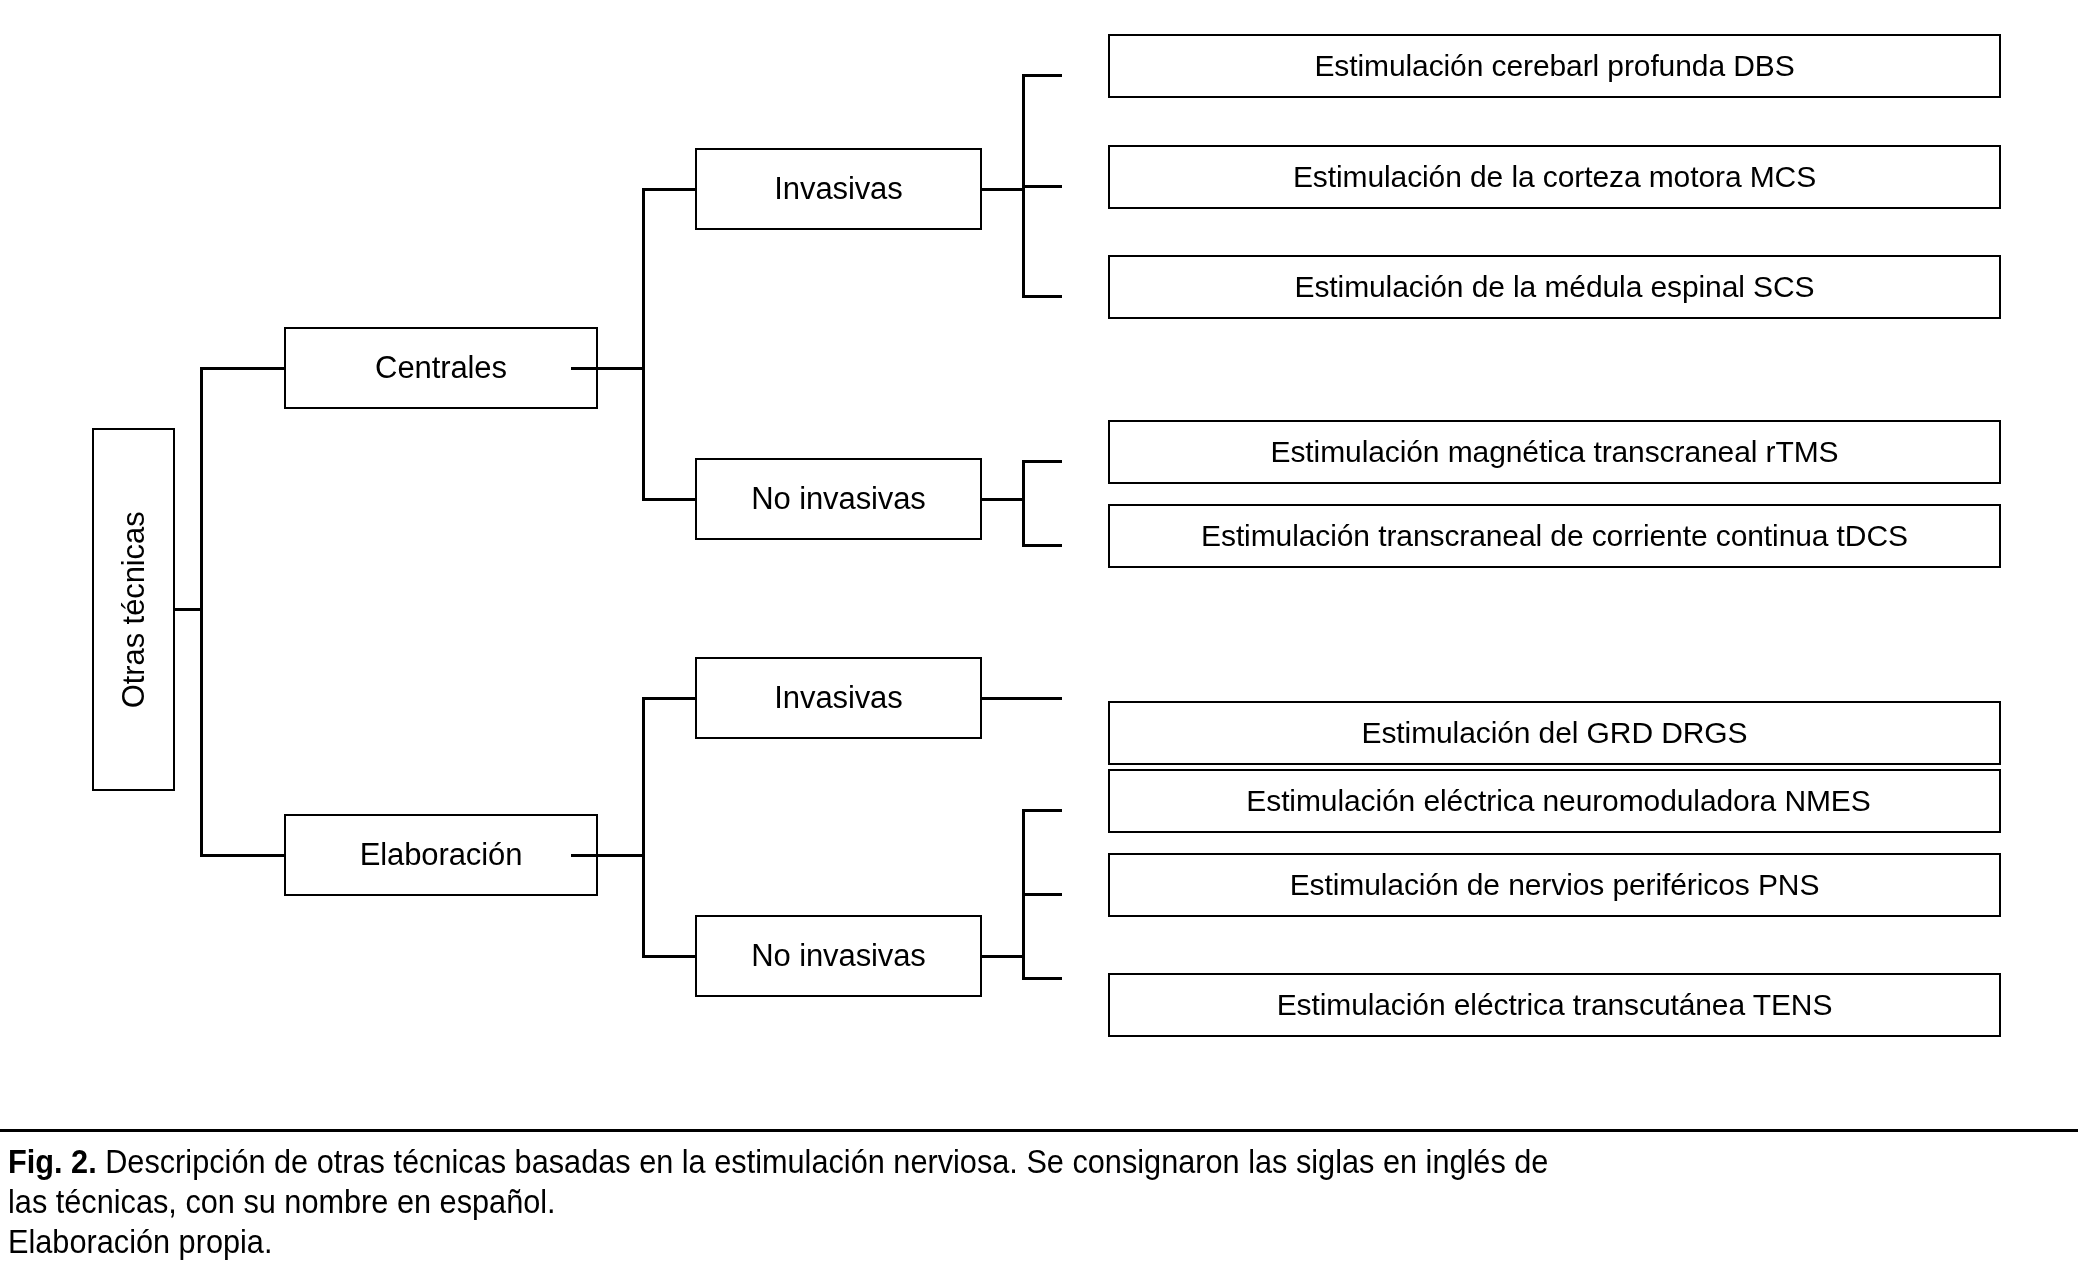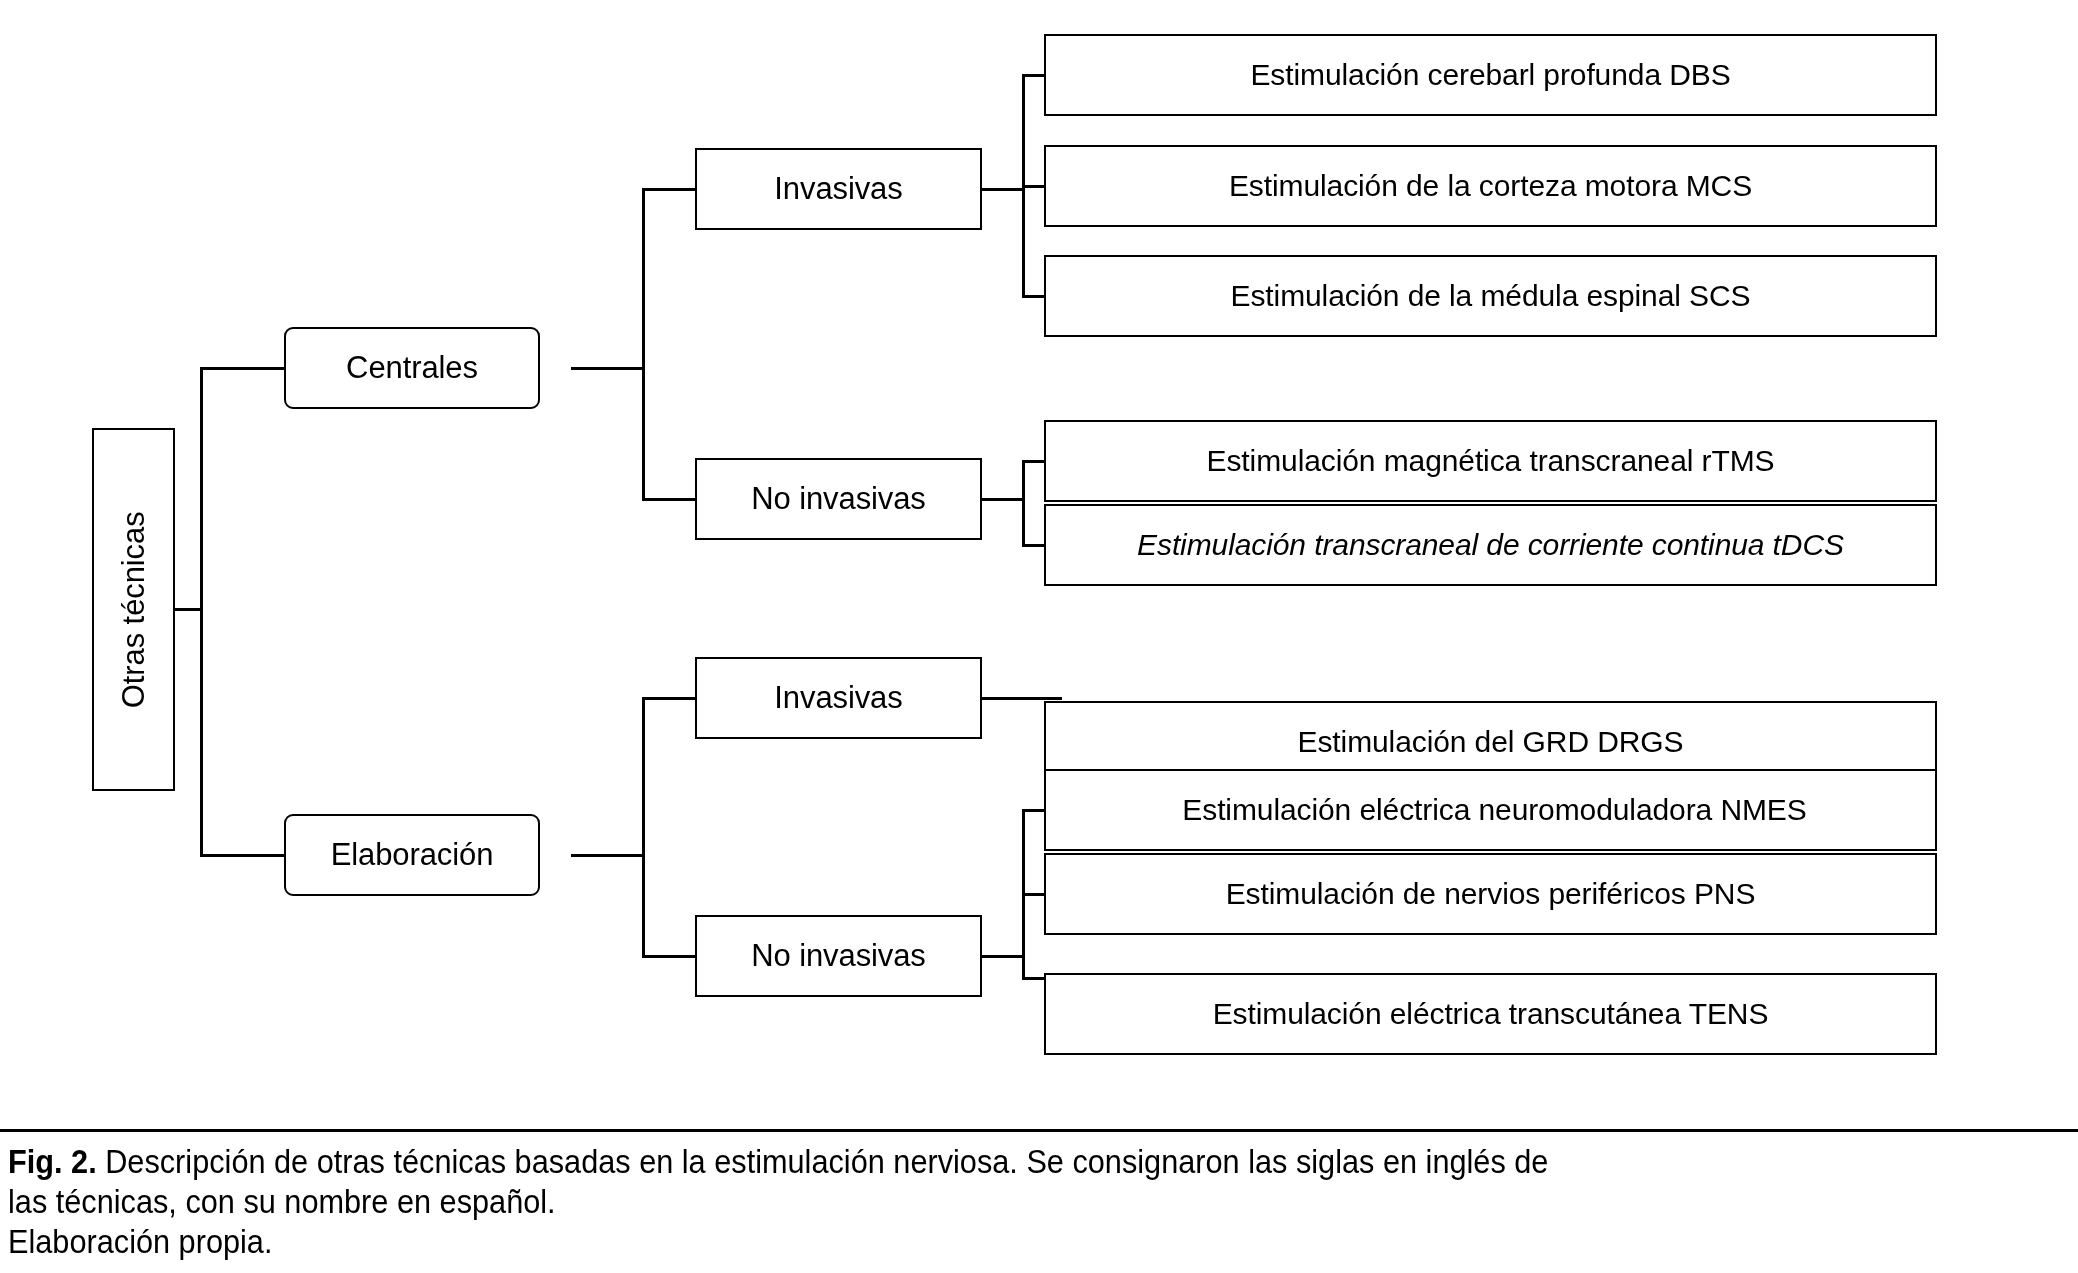--- a/index.html
+++ b/index.html
@@ -50,51 +50,50 @@
     width: 83px;
     height: 363px;
   }
   .node.root .label {
     transform: rotate(-90deg);
     transform-origin: center center;
   }
   
   .node.lvl2 {
     left: 284px;
-    width: 256px;
+    width: 314px;
     height: 82px;
-    border-radius: 9px;
   }
   .node.lvl2.centrales  { top: 327px; }
   .node.lvl2.perifericas{ top: 814px; }
 
   
   .node.lvl3 {
     left: 695px;
     width: 287px;
     height: 82px;
   }
   .node.lvl3.c-inv   { top: 148px; }
   .node.lvl3.c-noinv { top: 458px; }
   .node.lvl3.p-inv   { top: 657px; }
   .node.lvl3.p-noinv { top: 915px; }
 
   
   .node.leaf {
-    left: 1044px;
+    left: 1108px;
     width: 893px;
-    height: 82px;
+    height: 64px;
   }
   .node.leaf .label { font-size: 30px; }
 
   .node.leaf.L1 { top:  34px; }
   .node.leaf.L2 { top: 145px; }
   .node.leaf.L3 { top: 255px; }
   .node.leaf.L4 { top: 420px; }
-  .node.leaf.L5 { top: 504px; font-style: italic; }
+  .node.leaf.L5 { top: 504px; }
   .node.leaf.L6 { top: 657px; margin-top: 44px; }
   .node.leaf.L7 { top: 769px; padding-left: 8px; }
   .node.leaf.L8 { top: 853px; justify-content: center; }
   .node.leaf.L9 { top: 937px; margin-top: 36px; }
 
   
   .ln {
     position: absolute;
     background: #000000;
   }

